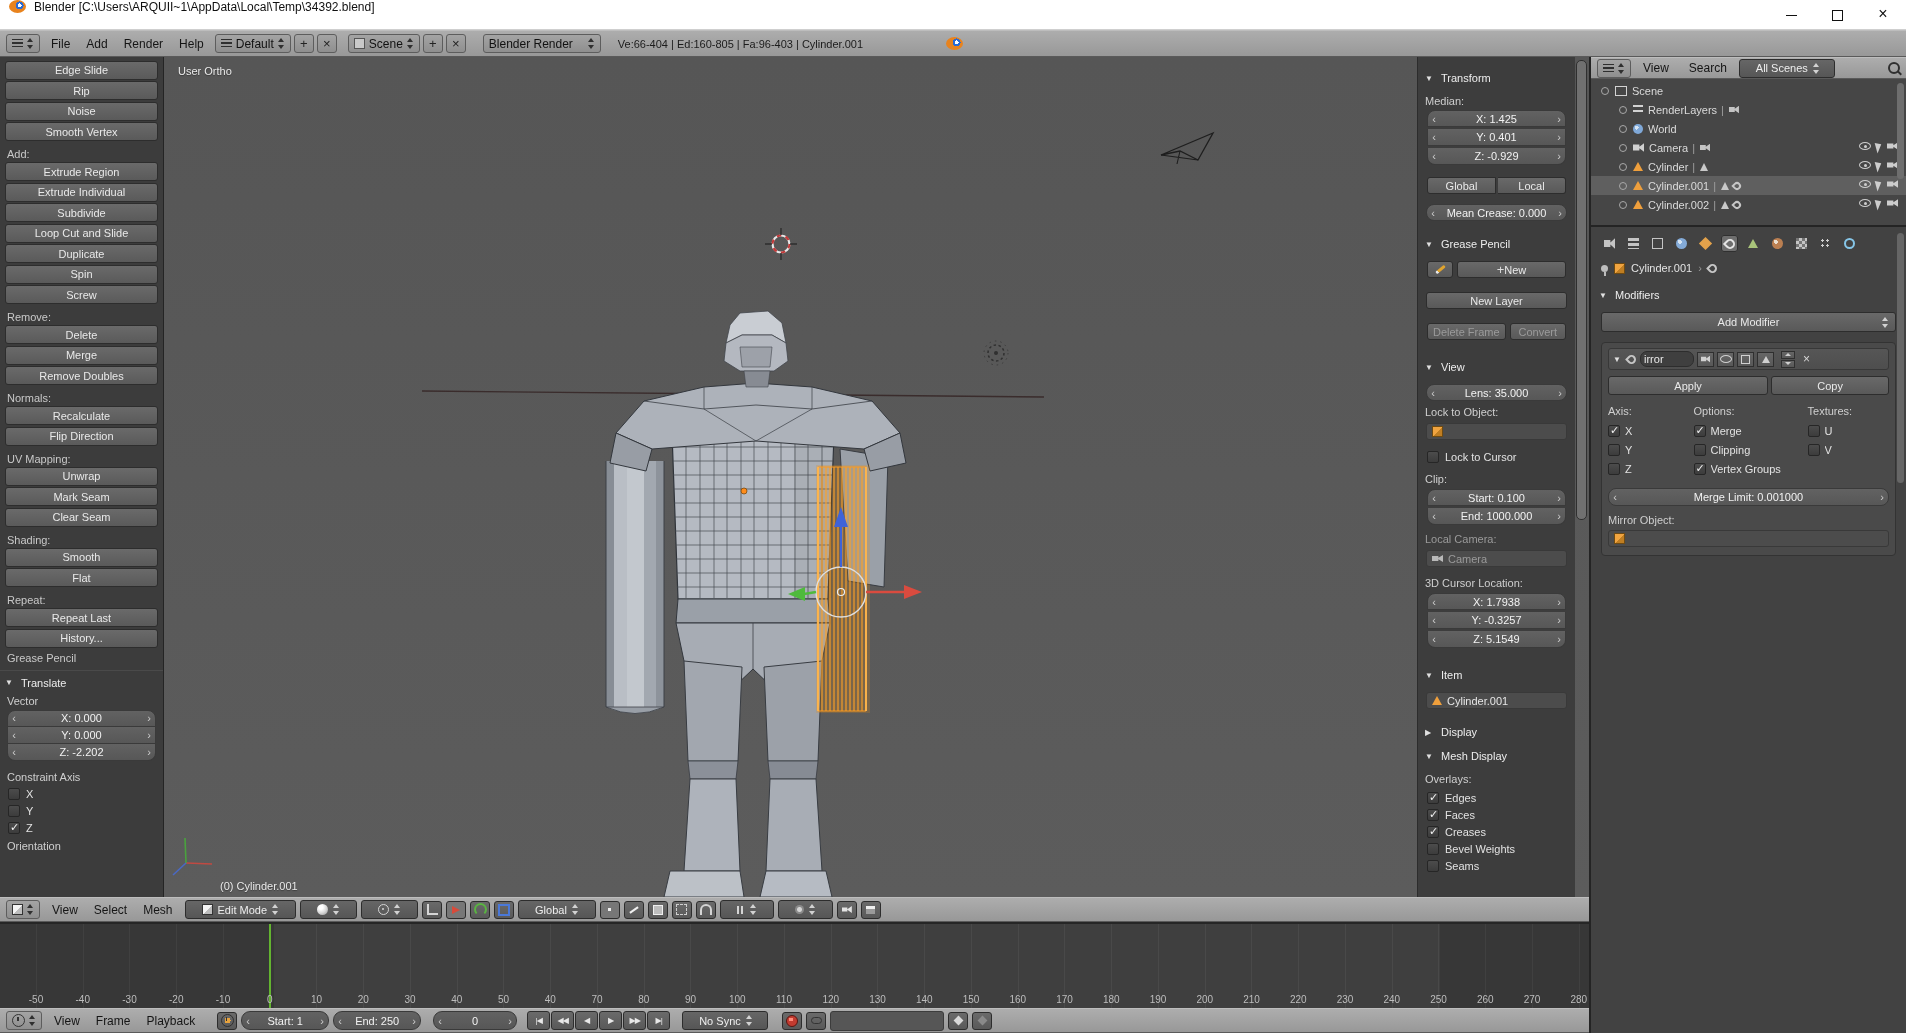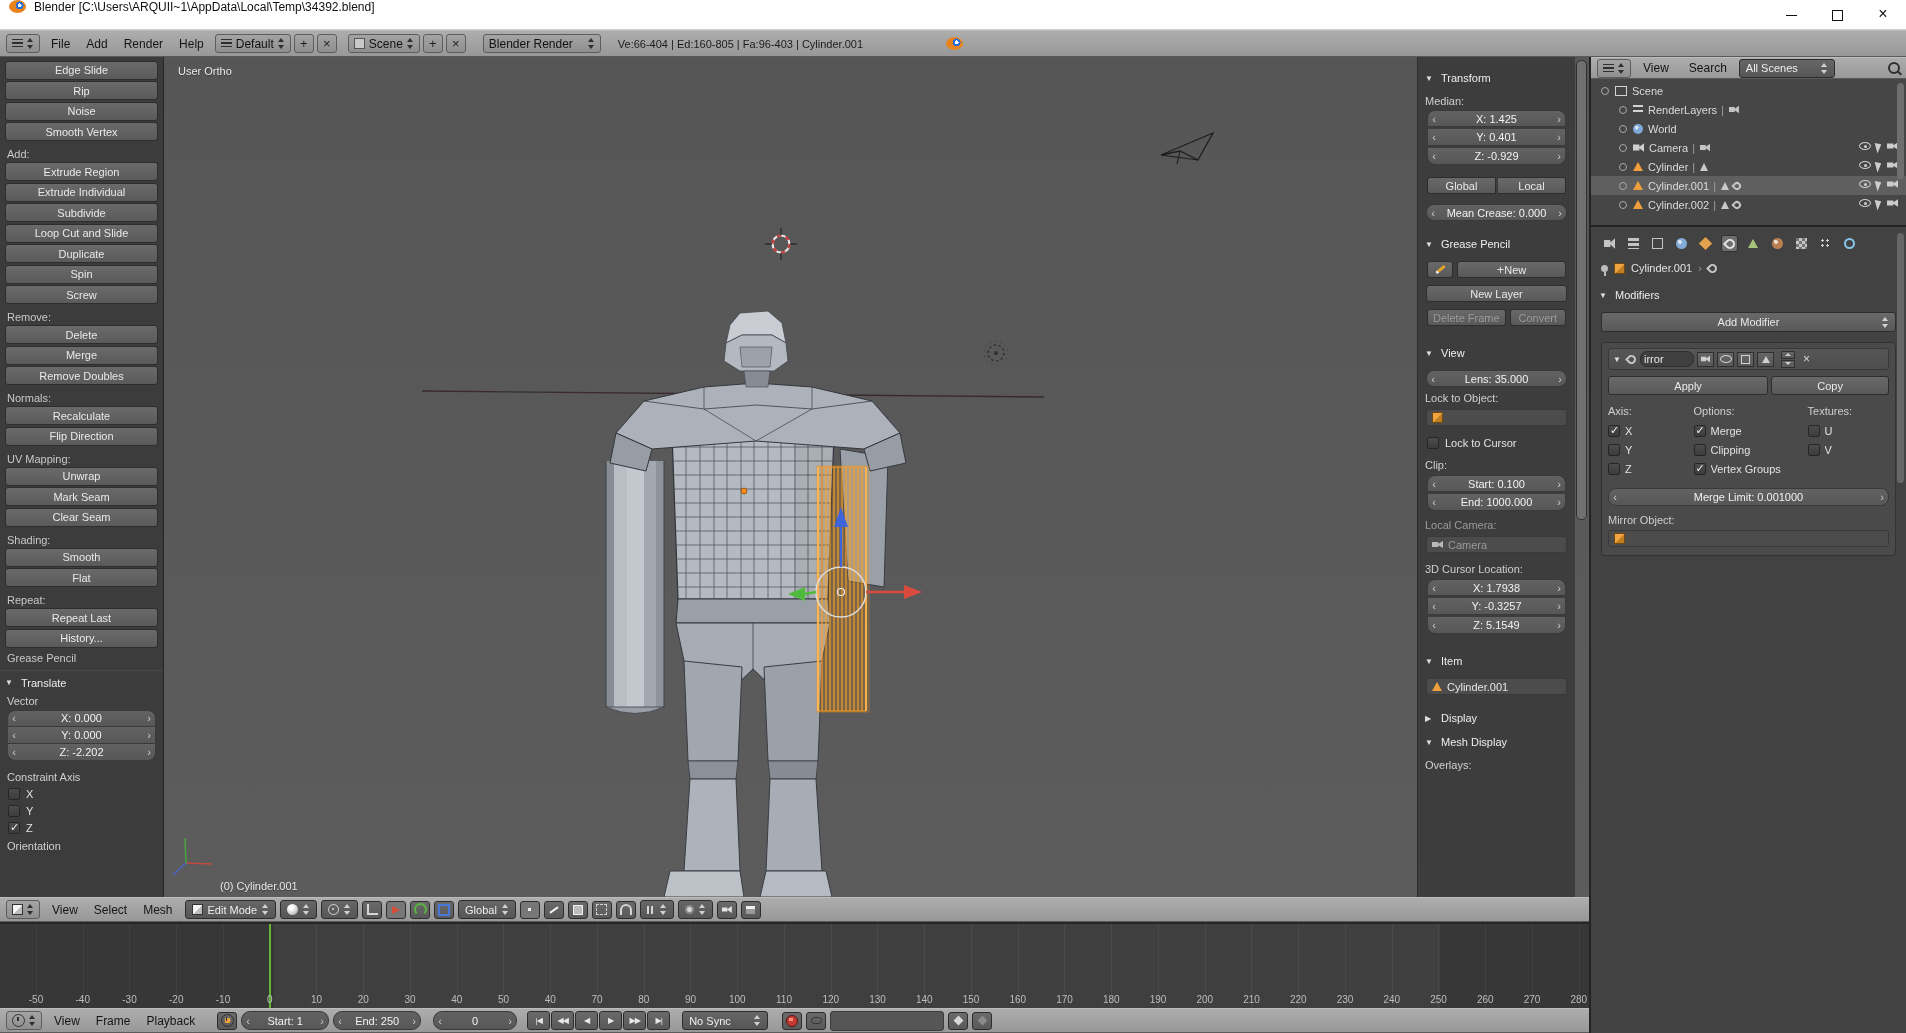--- a/index.html
+++ b/index.html
@@ -33,21 +33,21 @@
   .dda::before{top:0;border-bottom:4px solid #2f2f2f}
   .dda::after{bottom:0;border-top:4px solid #2f2f2f}
   .dda.light::before{border-bottom-color:#d2d2d2}
   .dda.light::after{border-top-color:#d2d2d2}
   .stats{margin-left:14px;font-size:11px;color:#1c1c1c;white-space:nowrap}
 
   
   .dk-btn{height:17px;background:linear-gradient(#696969,#595959);border:1px solid #2d2d2d;border-radius:3px;
           color:#e9e9e9;font-size:11px;display:flex;align-items:center;justify-content:center;padding:0 5px;box-sizing:border-box;white-space:nowrap}
   .dk-dd{height:19px;background:linear-gradient(#666,#565656);border:1px solid #2d2d2d;border-radius:3px;color:#eee;
-         font-size:11px;display:inline-flex;align-items:center;gap:5px;padding:0 6px;box-sizing:border-box;white-space:nowrap}
+         font-size:11px;display:inline-flex;align-items:center;gap:5px;padding:0 16px;box-sizing:border-box;white-space:nowrap}
   .nfield{position:relative;height:17px;background:linear-gradient(#626262,#575757);border:1px solid #3a3a3a;border-radius:8px;
           color:#f2f2f2;font-size:11px;display:flex;align-items:center;justify-content:center;box-sizing:border-box}
   .nfield .arr{position:absolute;top:0;bottom:0;width:12px;display:flex;align-items:center;justify-content:center;color:#cdcdcd;font-size:11px}
   .arr.l{left:0}.arr.r{right:0}
   .arr.l::after{content:"‹"}.arr.r::after{content:"›"}
   .nstack .nfield{border-radius:0;border-top-width:0}
   .nstack .nfield:first-child{border-radius:8px 8px 0 0;border-top-width:1px}
   .nstack .nfield:last-child{border-radius:0 0 8px 8px}
   .cbrow{display:flex;align-items:center;gap:6px;height:17px;color:#e2e2e2;font-size:11px}
   .cbbox{width:12px;height:12px;background:linear-gradient(#4c4c4c,#3c3c3c);border:1px solid #262626;border-radius:2px;position:relative;flex:0 0 auto;box-sizing:border-box}
@@ -94,21 +94,21 @@
   .btnrow .dk-btn{flex:1;border-radius:0}
   .btnrow .dk-btn:first-child{border-radius:3px 0 0 3px}
   .btnrow .dk-btn:last-child{border-radius:0 3px 3px 0;border-left-width:0}
   .objfield{height:17px;background:#4c4c4c;border:1px solid #393939;border-radius:3px;display:flex;align-items:center;
             gap:5px;padding:0 5px;font-size:11px;color:#e6e6e6;box-sizing:border-box}
   .icon-obj-cube{width:9px;height:9px;background:linear-gradient(135deg,#f0a440 55%,#c07e22 55%);border:1px solid #6e4a12;flex:0 0 auto}
   .icon-cam-sm{width:11px;height:8px;background:#b9b9b9;flex:0 0 auto;
       clip-path:polygon(0 18%,58% 18%,58% 42%,100% 5%,100% 95%,58% 58%,58% 82%,0 82%)}
   .icon-mesh-tri{width:0;height:0;border-left:5px solid transparent;border-right:5px solid transparent;border-bottom:9px solid #ef9f3c;flex:0 0 auto}
   .icon-pencil{width:11px;height:3px;background:linear-gradient(90deg,#e8e8e8 20%,#e0a42e 20%);transform:rotate(-40deg);border-radius:1px}
-  .gp-row{display:flex;gap:2px;margin:5px 1px}
+  .gp-row{display:flex;gap:2px;margin:12px 1px}
   .gp-row .grow{flex:1}
   .mt14{margin-top:14px !important}.mt10{margin-top:10px !important}.mt8{margin-top:8px !important}
   .mt6{margin-top:6px !important}.mt5{margin-top:5px !important}.mt16{margin-top:16px !important}.mt18{margin-top:18px !important}
 
   
   #vheader{position:absolute;left:0;top:840px;width:1589px;height:25px;gap:4px}
   .hicon{width:20px;height:18px;background:linear-gradient(#6a6a6a,#595959);border:1px solid #2d2d2d;border-radius:3px;
          display:inline-flex;align-items:center;justify-content:center;box-sizing:border-box;flex:0 0 auto}
   .hicon.pressed{background:#777}
   .icon-cube-w{width:9px;height:9px;background:linear-gradient(135deg,#f4f4f4 55%,#bdbdbd 55%);border:1px solid #333}
@@ -621,20 +621,47 @@
       <div class="phdr mt14">
         <span class="tri closed"></span>
         <span>Display</span>
       </div>
 
       <div class="phdr mt6">
         <span class="tri open"></span>
         <span>Mesh Display</span>
       </div>
       <div class="flabel mt8">Overlays:</div>
+      <div style="margin-top:4px">
+
+          <div class="cbrow" style="margin-left:2px">
+            <span class="cbbox" data-checked="true"></span>
+            <span>Edges</span>
+          </div>
+
+          <div class="cbrow" style="margin-left:2px">
+            <span class="cbbox" data-checked="true"></span>
+            <span>Faces</span>
+          </div>
+
+          <div class="cbrow" style="margin-left:2px">
+            <span class="cbbox" data-checked="true"></span>
+            <span>Creases</span>
+          </div>
+
+          <div class="cbrow" style="margin-left:2px">
+            <span class="cbbox" data-checked="false"></span>
+            <span>Bevel Weights</span>
+          </div>
+
+          <div class="cbrow" style="margin-left:2px">
+            <span class="cbbox" data-checked="false"></span>
+            <span>Seams</span>
+          </div>
+        </div>
     </div>
     <div class="vscroll"></div>
   </div>
 
   <div id="vheader" class="lhdr">
     <div class="lt-btn">
       <span class="icon-cube-w"></span>
       <span class="dda"></span>
     </div>
     <div class="menus">

